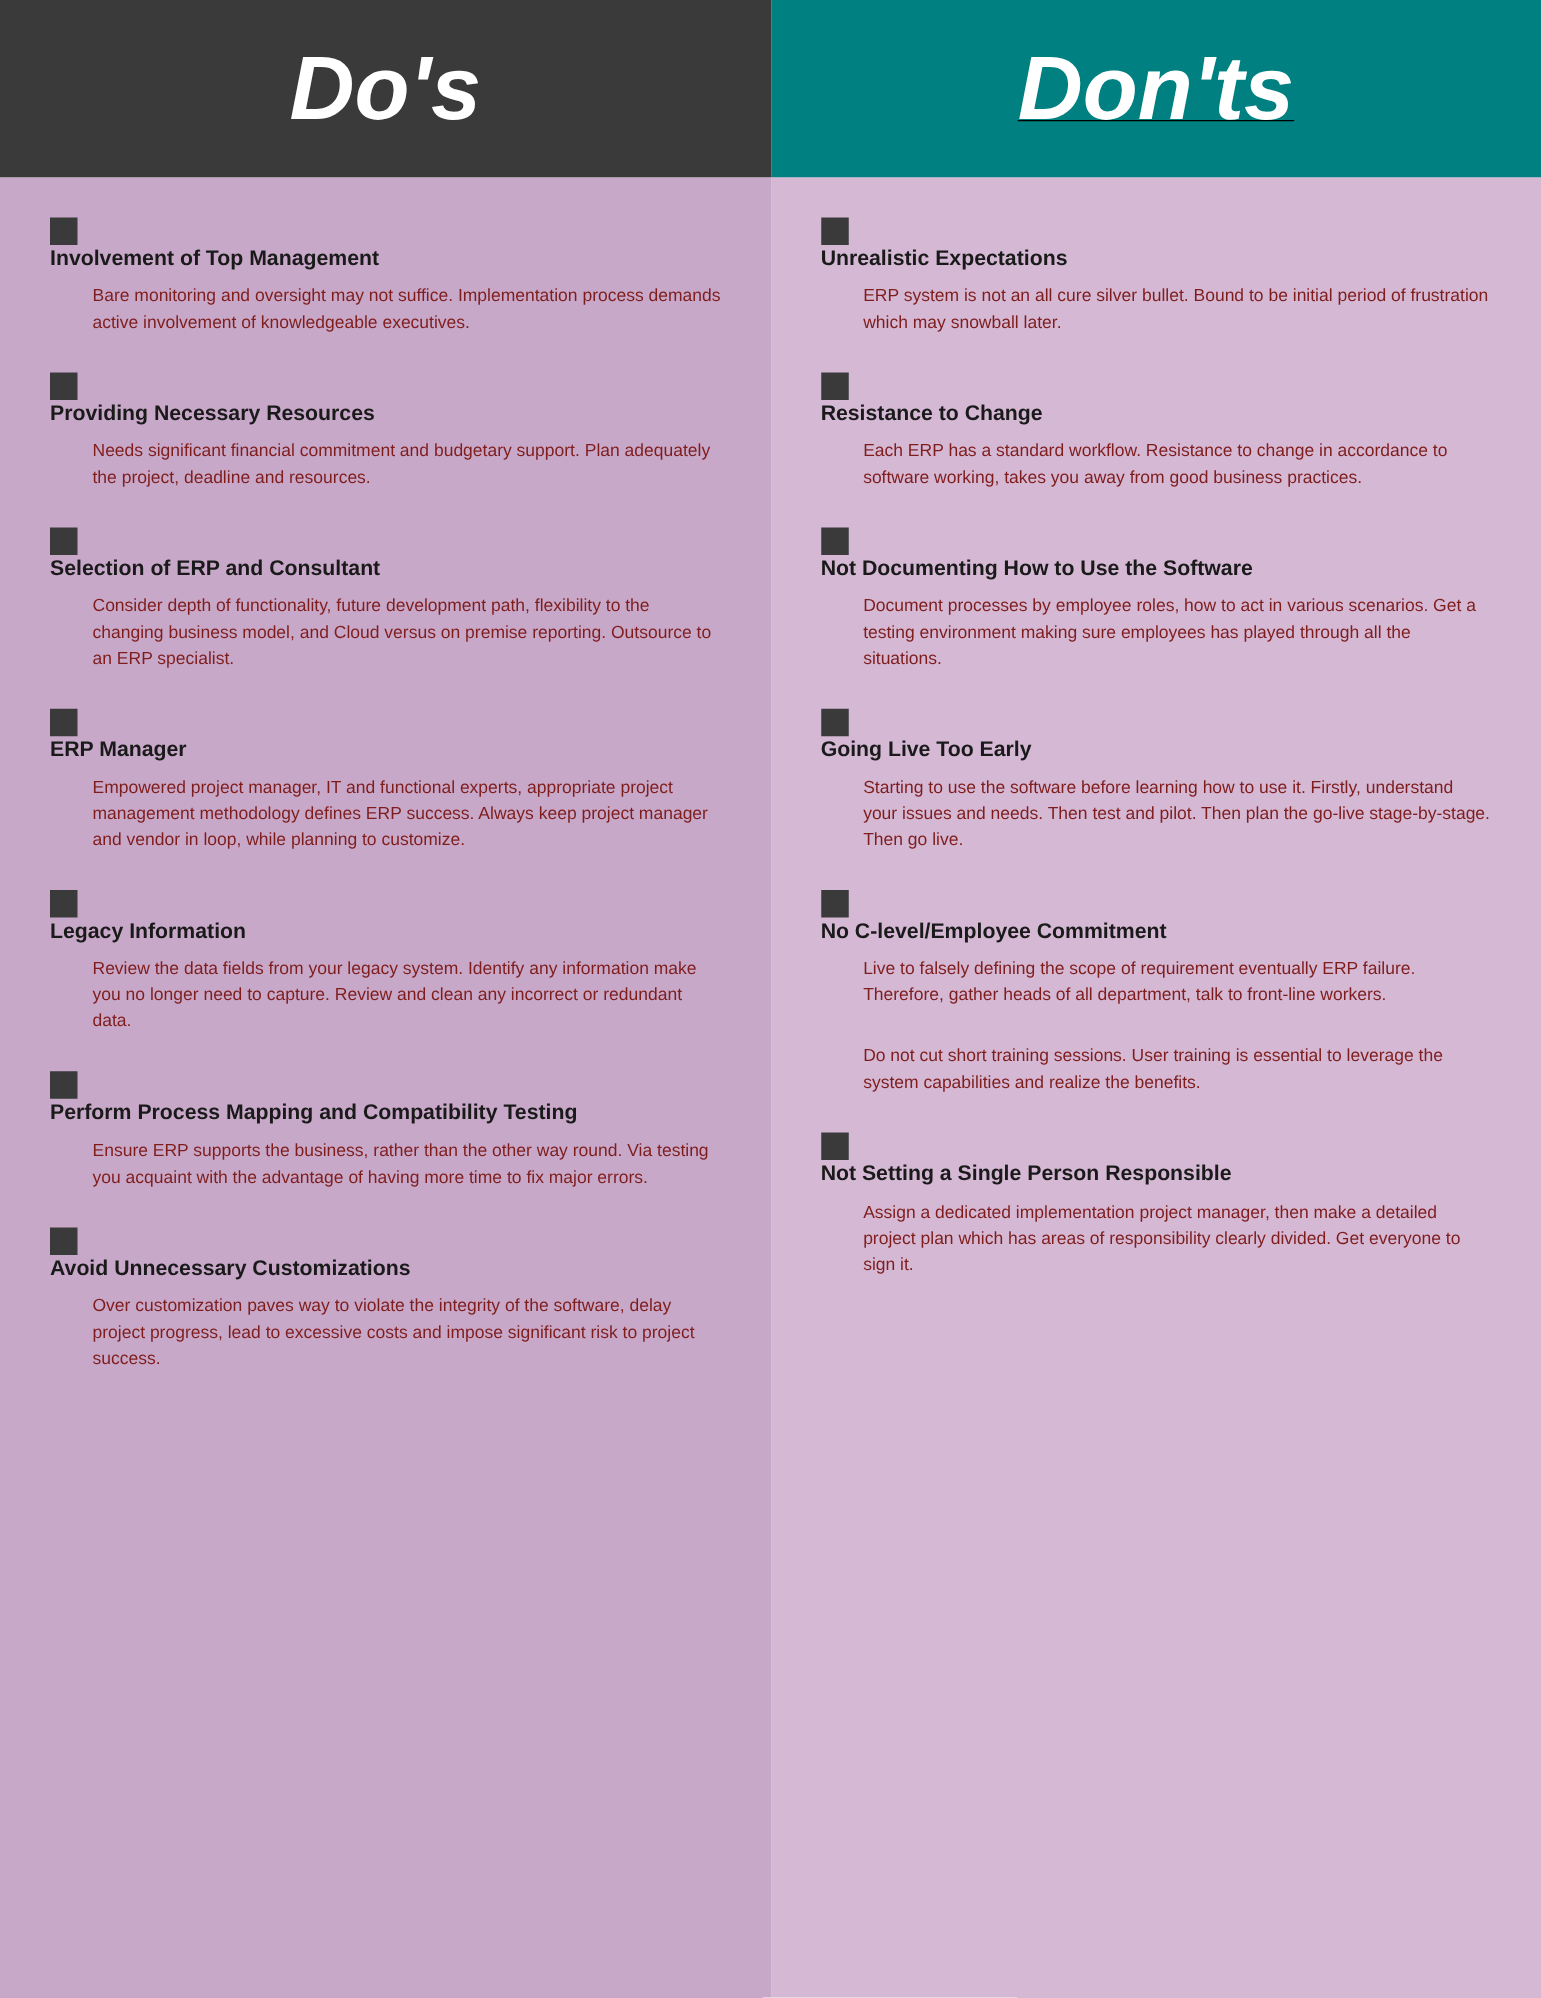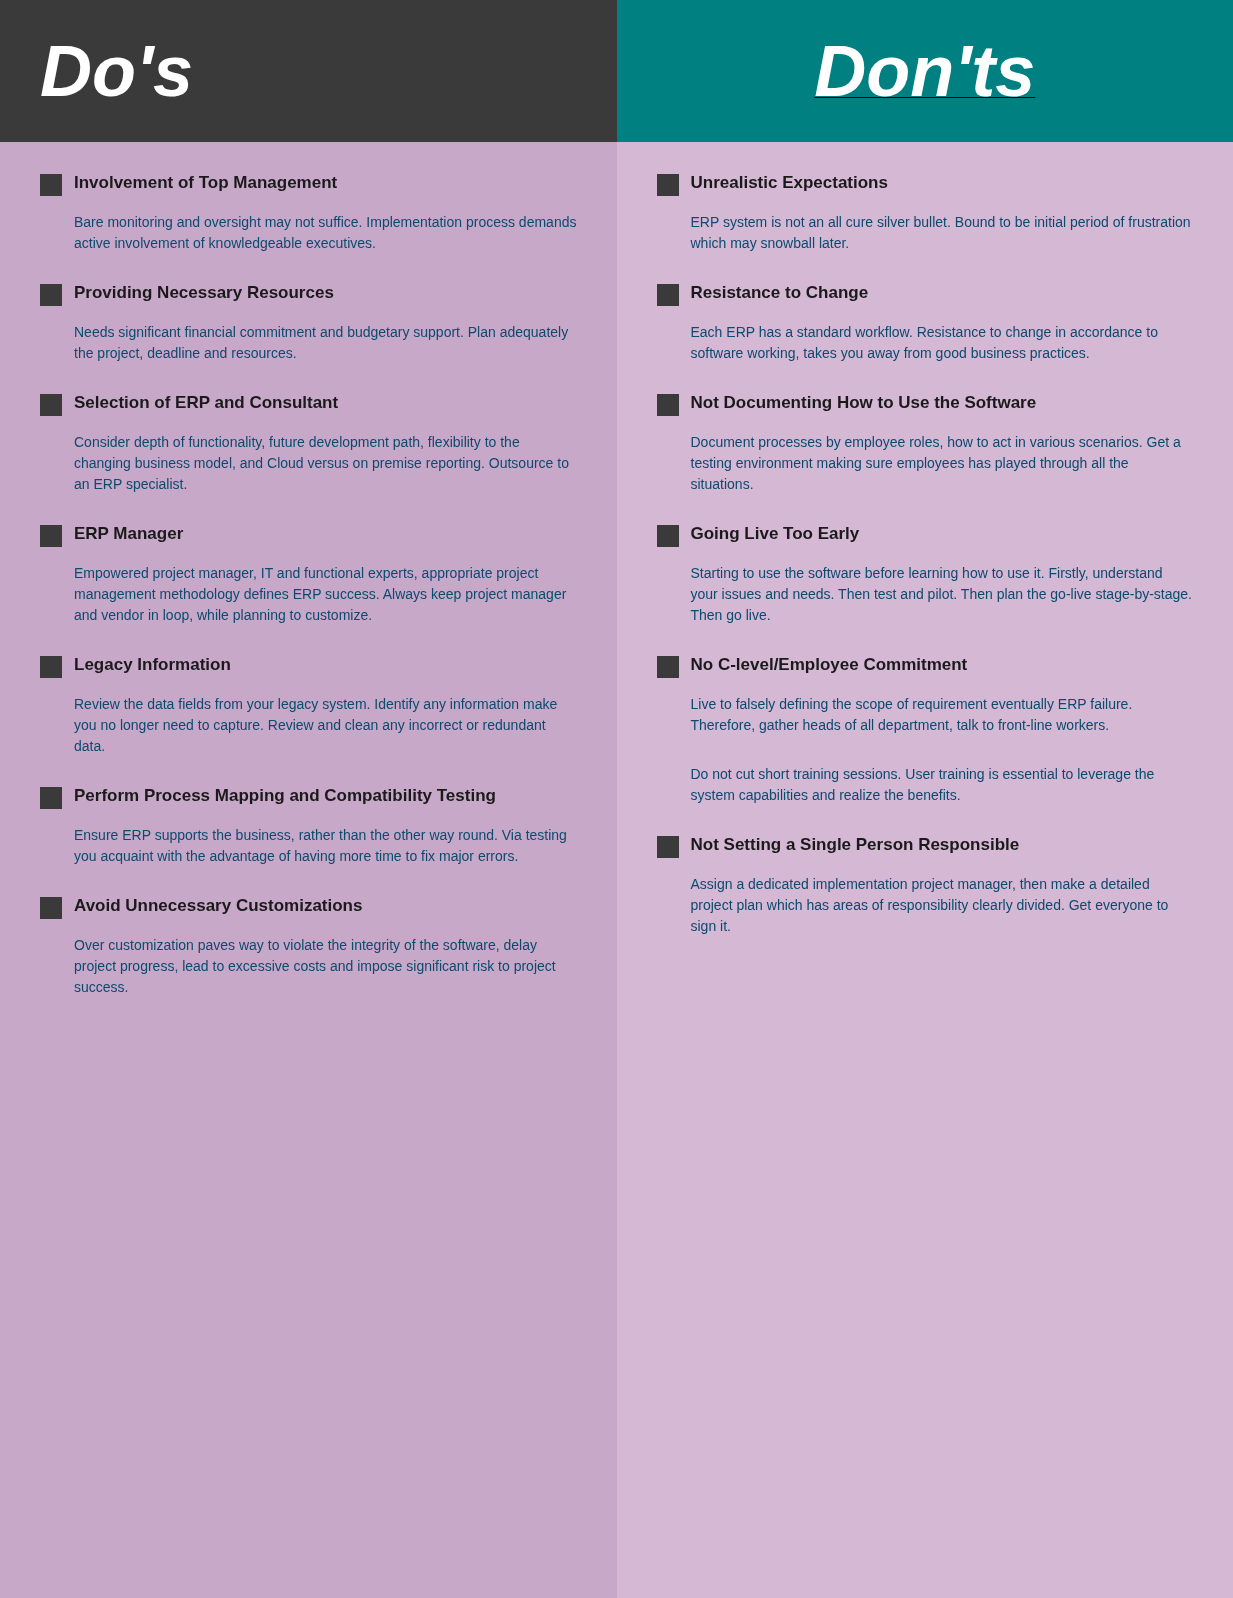--- a/index.html
+++ b/index.html
@@ -21,21 +21,21 @@
     
     .header {
       display: flex;
       width: 100%;
     }
 
     .header-dos {
       width: 50%;
       background: #3a3a3a;
       padding: 30px 40px;
-      text-align: left;
+      text-align: center;
     }
 
     .header-donts {
       width: 50%;
       background: #008080;
       padding: 30px 40px;
       text-align: center;
       text-decoration: underline;
     }
 
@@ -67,44 +67,44 @@
 
     
     .section-item {
       margin-bottom: 28px;
     }
 
     .section-header {
       display: flex;
       align-items: flex-start;
       margin-bottom: 8px;
+      flex-direction: column;
     }
 
     .section-icon {
       width: 22px;
       height: 22px;
       min-width: 22px;
       background: #3a3a3a;
       margin-right: 12px;
       margin-top: 2px;
     }
 
     .section-title {
       font-size: 17px;
       font-weight: 800;
       color: #1a1a1a;
       line-height: 1.3;
     }
 
     .section-body {
       font-size: 14px;
-      color: #0c4a6e;
+      color: #7f1d1d;
       line-height: 1.5;
       padding-left: 34px;
-      margin-top: 16px;
     }
   </style>
 </head>
 <body>
 
 <div class="page">
 
   <div class="header">
     <div class="header-dos">
       <span class="header-title">Do's</span>

